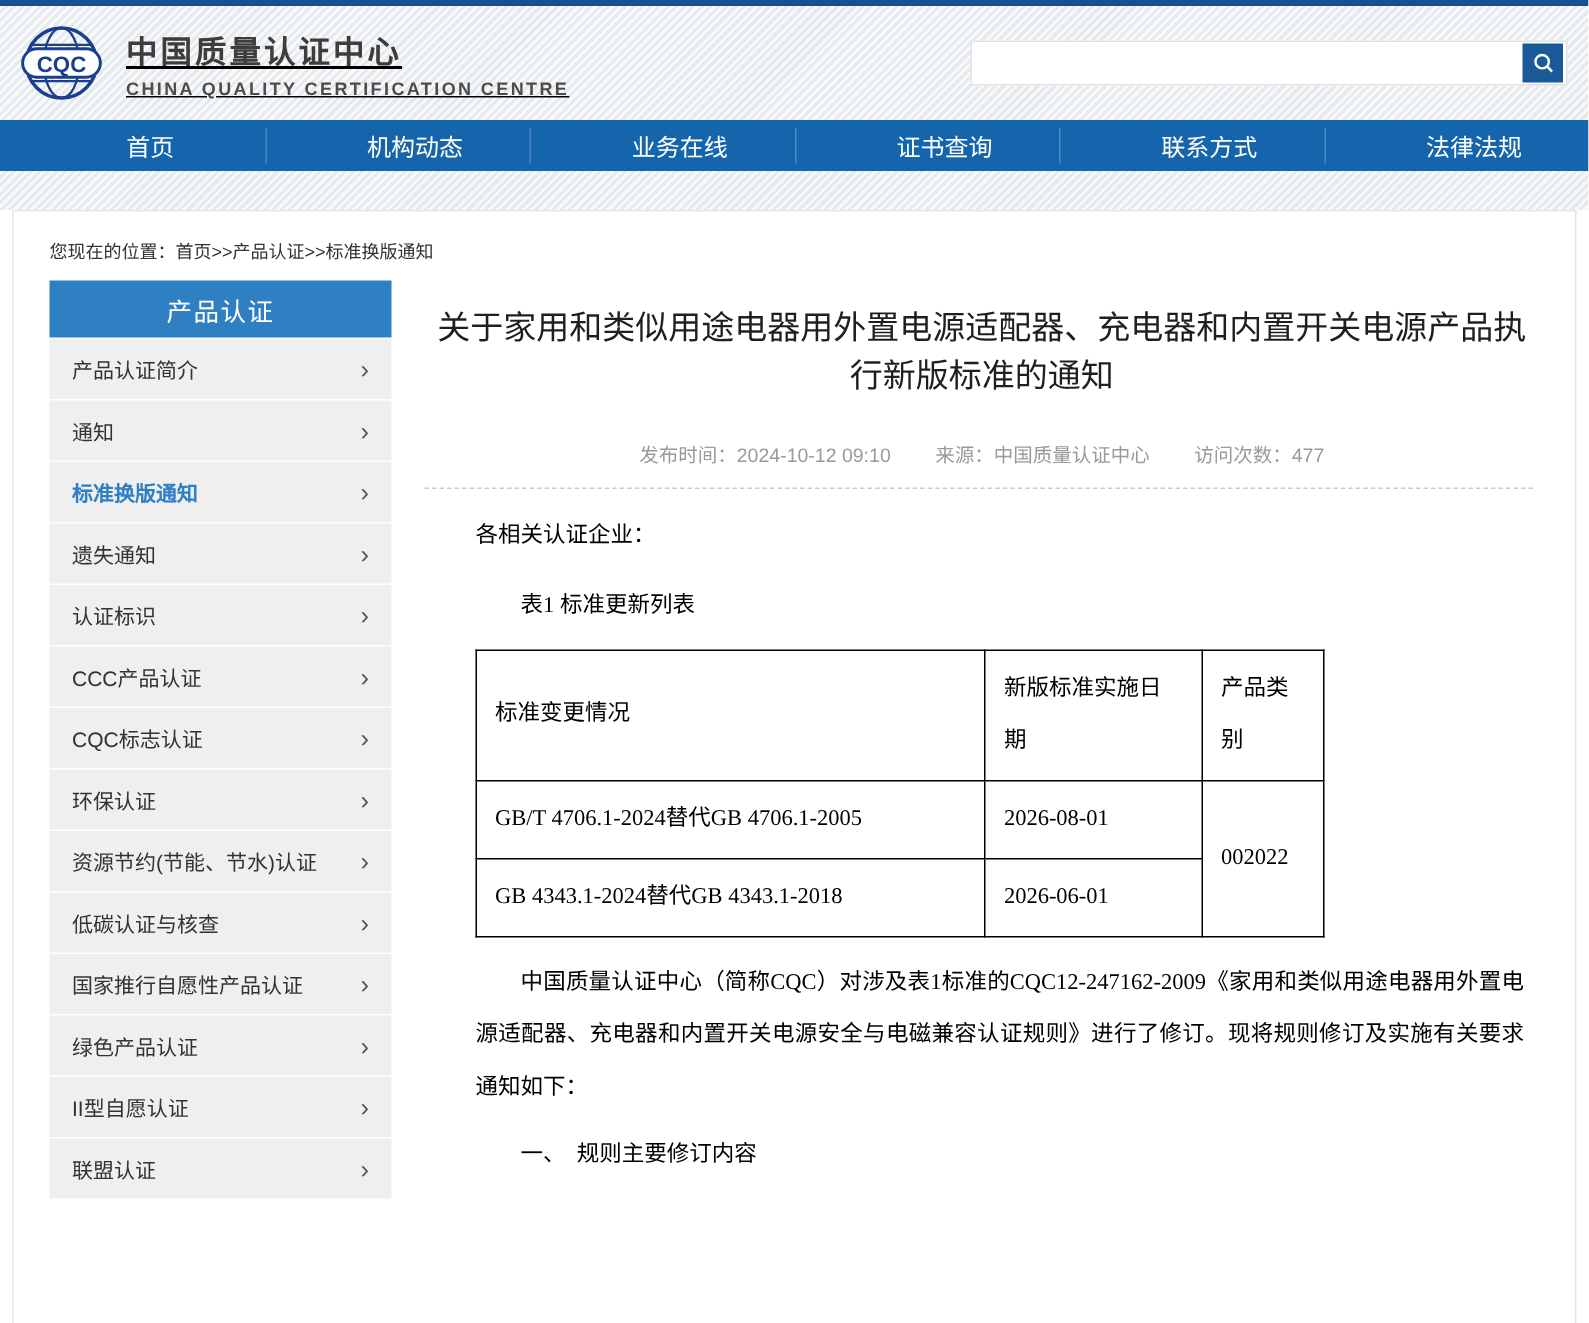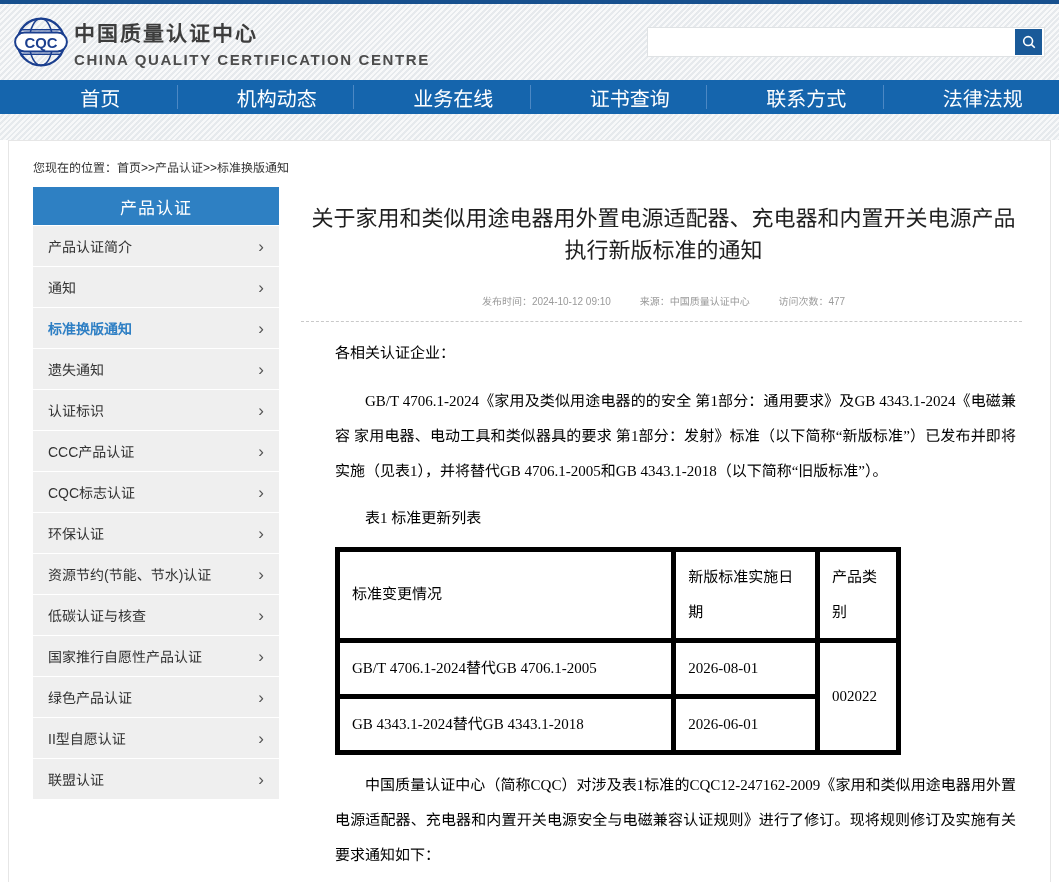--- a/index.html
+++ b/index.html
@@ -6,75 +6,75 @@
   html,body { width:1059px; height:882px; overflow:hidden; background:#fff;
     font-family:"Liberation Sans", sans-serif; }
 
   
   .top-strip { height:4px; background:#17508e; }
 
   
   .site-header { height:76px; background-color:#eff1f3;
     background-image:repeating-linear-gradient(135deg, rgba(255,255,255,.55) 0 2px, rgba(219,224,229,.45) 2px 4px);
     display:flex; align-items:center; padding:0 14px; }
-  .logo { display:flex; align-items:center; gap:6px; }
+  .logo { display:flex; align-items:center; gap:16px;text-decoration:underline; }
   .logo-globe { flex-shrink:0; display:block; }
   .logo-text .cn { font-size:21px; font-weight:bold; color:#3d3d3d; letter-spacing:2px; }
-  .logo-text .en { font-size:15px; font-weight:bold; color:#4c4c4c; letter-spacing:1.6px; margin-top:4px; }
+  .logo-text .en { font-size:12px; font-weight:bold; color:#4c4c4c; letter-spacing:1.6px; margin-top:4px; }
   .search-area { margin-left:auto; width:398px; height:30px; background:#fff;
     border:1px solid #dfe2e4; display:flex; align-items:center; padding-right:2px; }
   .search-input { flex:1; height:100%; border:none; outline:none; font-size:14px; padding:0 8px; background:transparent; }
   .search-btn { width:27px; height:26px; background:#1a5a99; border:none; display:flex;
     align-items:center; justify-content:center; cursor:pointer; }
 
   
   .main-nav { height:34px; background:#1565ad; display:flex; }
   .nav-item { flex:1; display:flex; align-items:center; justify-content:center;
-    color:#fff; font-size:20px; cursor:pointer; position:relative;padding-left:24px; }
+    color:#fff; font-size:16px; cursor:pointer; position:relative;padding-left:24px; }
   .nav-item + .nav-item::before { content:""; position:absolute; left:0; top:5px; bottom:5px;
     width:1px; background:#4c88c4; }
 
   .sub-strip { height:26px; background-color:#edf0f2;
     background-image:repeating-linear-gradient(135deg, rgba(255,255,255,.55) 0 2px, rgba(219,224,229,.4) 2px 4px); }
 
   
   .content-wrap { margin:0 8px; background:#fff; border:1px solid #e6e6e6; border-bottom:none;
     min-height:744px; }
   .breadcrumb { padding:17px 0 12px 24px; font-size:12px; color:#333; }
 
   .layout { display:flex; align-items:flex-start; padding:0 24px; gap:22px; }
 
   
-  .sidebar { width:246px; flex-shrink:0; }
+  .sidebar { width:228px; flex-shrink:0; }
   .sidebar-header { height:38px; background:#2e80c3; color:#fff; font-size:17px;
     display:flex; align-items:center; justify-content:center; letter-spacing:1px; }
   .sidebar-item { height:40px; background:#efefef; margin-top:1px; padding:12px 15px;
     display:flex; align-items:center; justify-content:space-between;
     font-size:14px; color:#333; cursor:pointer; }
   .sidebar-item .chev { color:#555; font-size:17px; line-height:1; }
   .sidebar-item.active .label { color:#2e7fc4; font-weight:bold; }
 
   
   .main-col { flex:1; padding-top:10px; min-width:0; }
   .article-title { font-size:22px; font-weight:normal; color:#1f1f1f; text-align:center;
     line-height:1.45; margin:6px 6px 26px; }
-  .article-meta { text-align:center; color:#9a9a9a; font-size:10px; margin-bottom:13px; }
+  .article-meta { text-align:center; color:#9a9a9a; font-size:13px; margin-bottom:13px; }
   .article-meta .seg { margin:0 13px; }
   .dotted-sep { border-bottom:1px dashed #c9c9c9; margin-right:4px; }
 
   .article-body { font-family:"Liberation Serif", serif; font-size:15px; color:#000;
     line-height:35px; text-align:justify; padding:4px 10px 0 34px; }
   .salutation { margin-top:10px; }
   .para { text-indent:2em; margin-top:13px; }
   .tbl-caption { text-indent:2em; margin-top:12px; }
   .list-line { text-indent:2em; margin-top:10px; }
 
   .std-table { border-collapse:collapse; margin:11px 0 2px 0; width:566px;
     font-family:"Liberation Serif", serif; font-size:15px; color:#000; }
-  .std-table th, .std-table td { border:5px solid #000000; text-align:left;
+  .std-table th, .std-table td { border:1px solid #000000; text-align:left;
     font-weight:normal; padding:8px 12px; vertical-align:middle; }
   .std-table th { height:46px; }
   .std-table td { height:47px; }
   .col-change { width:340px; } .col-date { width:145px; } .col-cat { width:81px; }
 </style>
 </head>
 <body>
 
 <div class="top-strip"></div>
 
@@ -190,21 +190,20 @@
       <div class="article-meta">
         <span class="seg"><span>发布时间：</span><span>2024-10-12 09:10</span></span>
         <span class="seg"><span>来源：</span><span>中国质量认证中心</span></span>
         <span class="seg"><span>访问次数：</span><span>477</span></span>
       </div>
 
       <div class="dotted-sep"></div>
 
       <div class="article-body">
         <p class="salutation">各相关认证企业：</p>
-        <p class="para">GB/T 4706.1-2024《家用及类似用途电器的的安全 第1部分：通用要求》及GB 4343.1-2024《电磁兼容 家用电器、电动工具和类似器具的要求 第1部分：发射》标准（以下简称“新版标准”）已发布并即将实施（见表1），并将替代GB 4706.1-2005和GB 4343.1-2018（以下简称“旧版标准”）。</p>
         <p class="tbl-caption">表1 标准更新列表</p>
 
         <table class="std-table">
           <thead>
             <tr>
               <th class="col-change">标准变更情况</th>
               <th class="col-date">新版标准实施日期</th>
               <th class="col-cat">产品类别</th>
             </tr>
           </thead>

